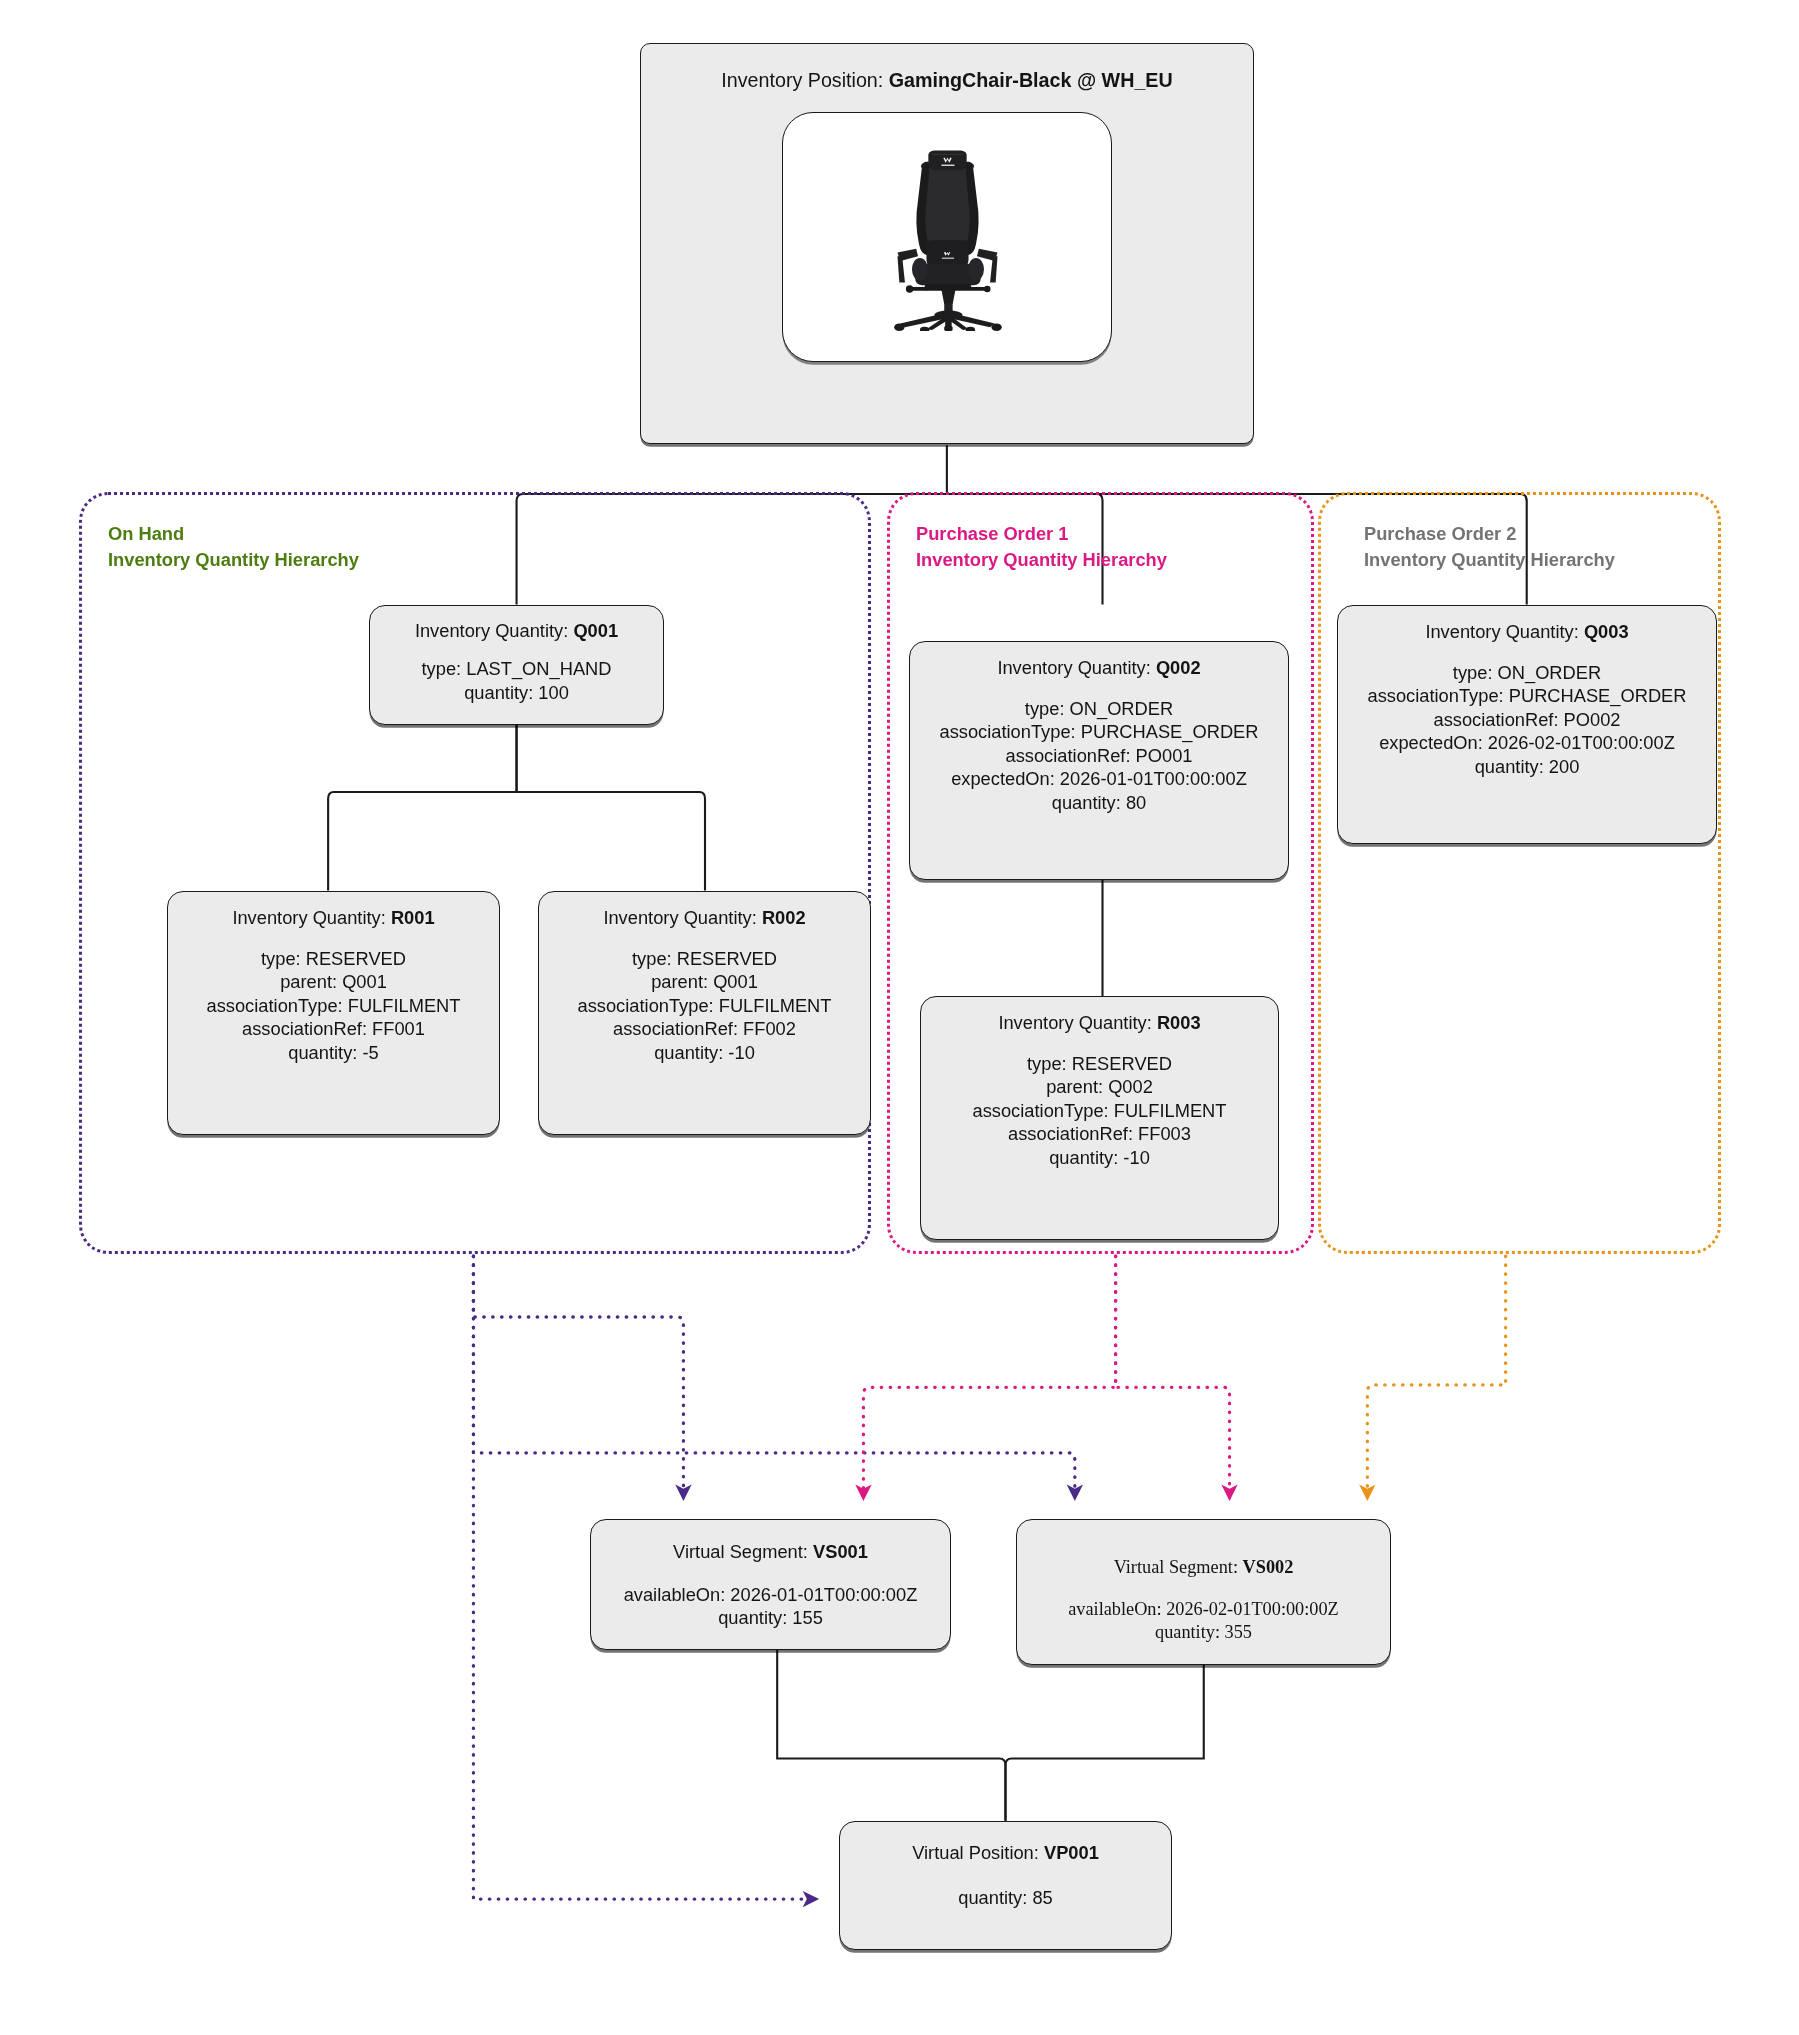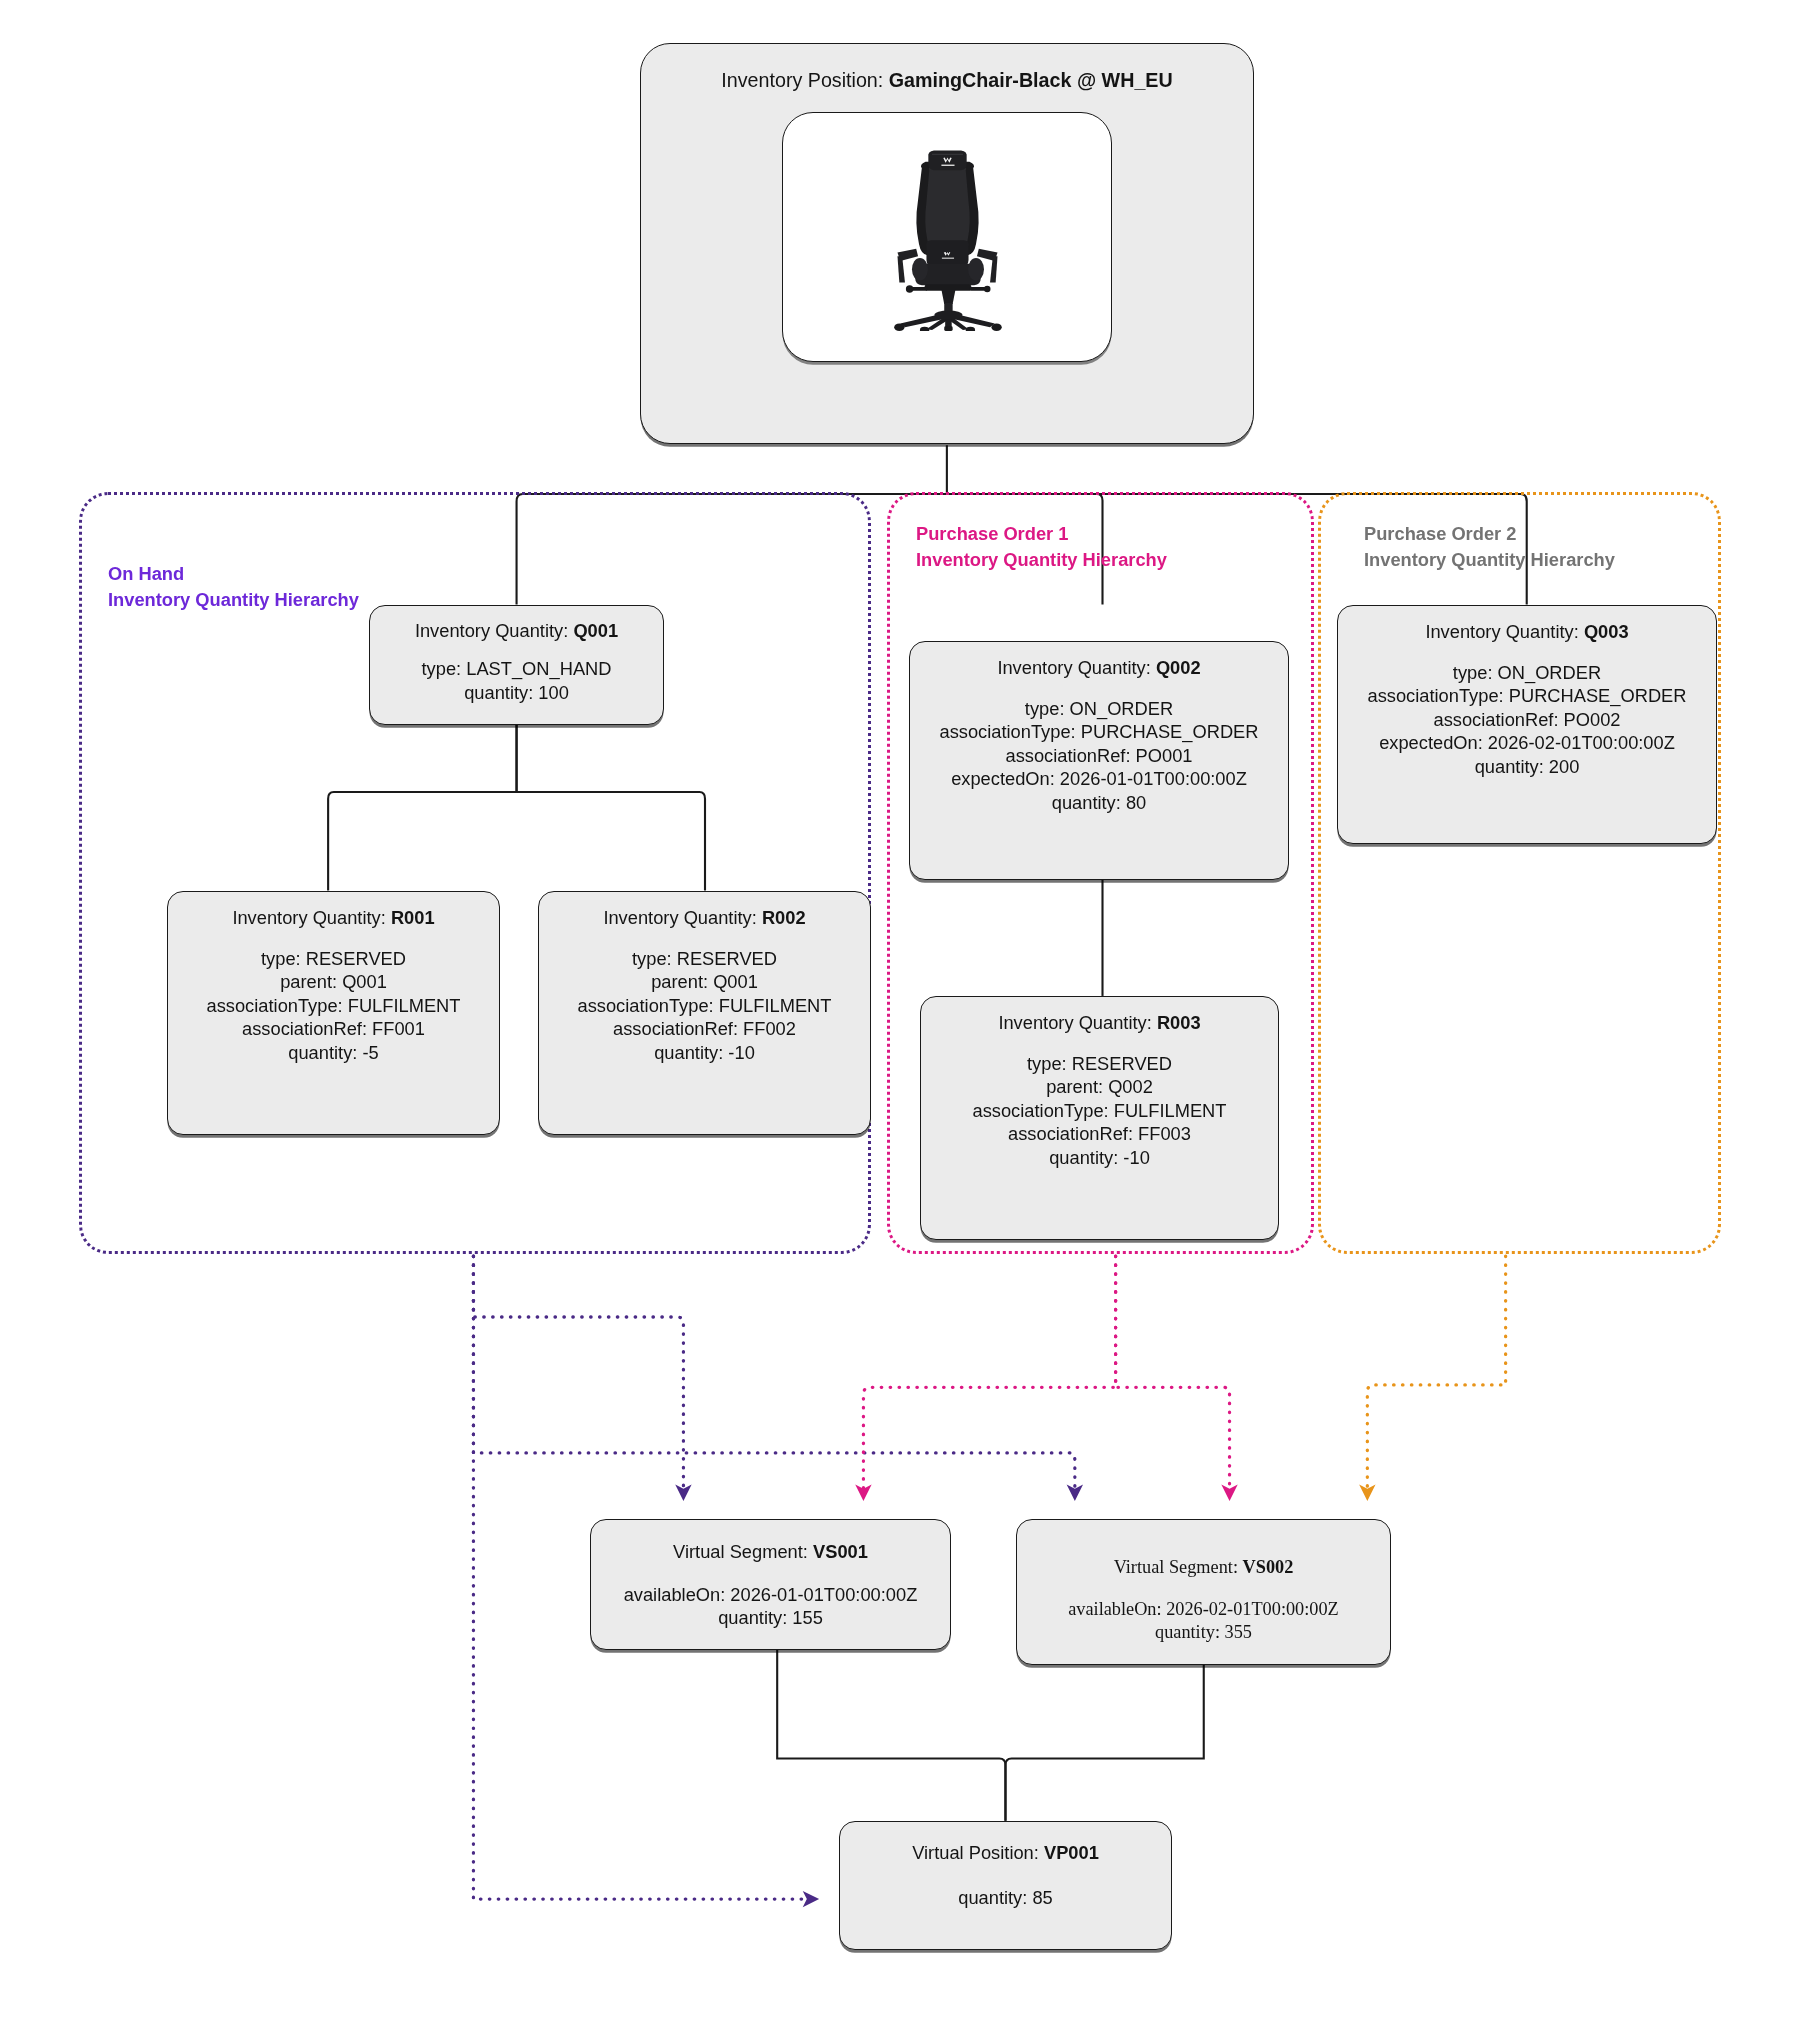--- a/index.html
+++ b/index.html
@@ -48,21 +48,21 @@
     font-size: 18.3px;
     line-height: 1.28;
     white-space: nowrap;
   }
   .node .attrs b { font-weight: normal; }
 
   
   #node-position {
     left: 640px; top: 43px;
     width: 614px; height: 401px;
-    border-radius: 30px;
+    border-radius: 10px;
     padding-top: 27px;
   }
   #node-position .title { font-size: 19.7px; }
   .imgbox {
     margin-top: 21.6px;
     width: 328px; height: 248px;
     background: #ffffff;
     border: 1.9px solid #1a1a1a;
     border-radius: 31px;
     box-shadow: 0 3.3px 0 -0.5px rgba(0,0,0,0.45);
@@ -86,21 +86,21 @@
     font-weight: bold;
     line-height: 1.44;
     white-space: nowrap;
     text-align: left;
   }
   #group-onhand {
     left: 79px; top: 492px;
     width: 792px; height: 762px;
     border-color: #4a2a86;
   }
-  #group-onhand > .glabel { left: 26px; top: 26px; color: #6d28d9; margin-top: 40px; }
+  #group-onhand > .glabel { left: 26px; top: 26px; color: #4d7c0f; }
   #group-po1 {
     left: 887px; top: 492px;
     width: 427px; height: 762px;
     border-color: #dc1884;
   }
   #group-po1 > .glabel { left: 26px; top: 26px; color: #dc1884; }
   #group-po2 {
     left: 1318px; top: 492px;
     width: 403px; height: 762px;
     border-color: #e8941a;

